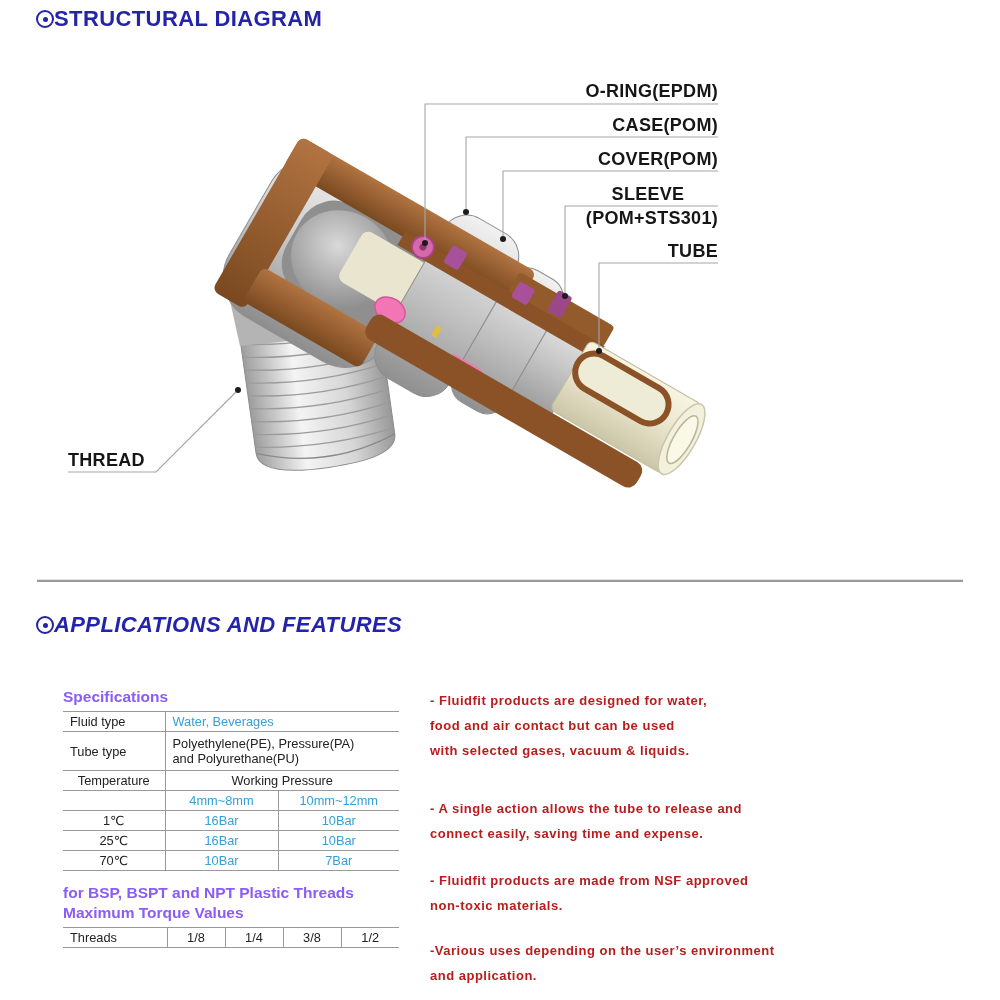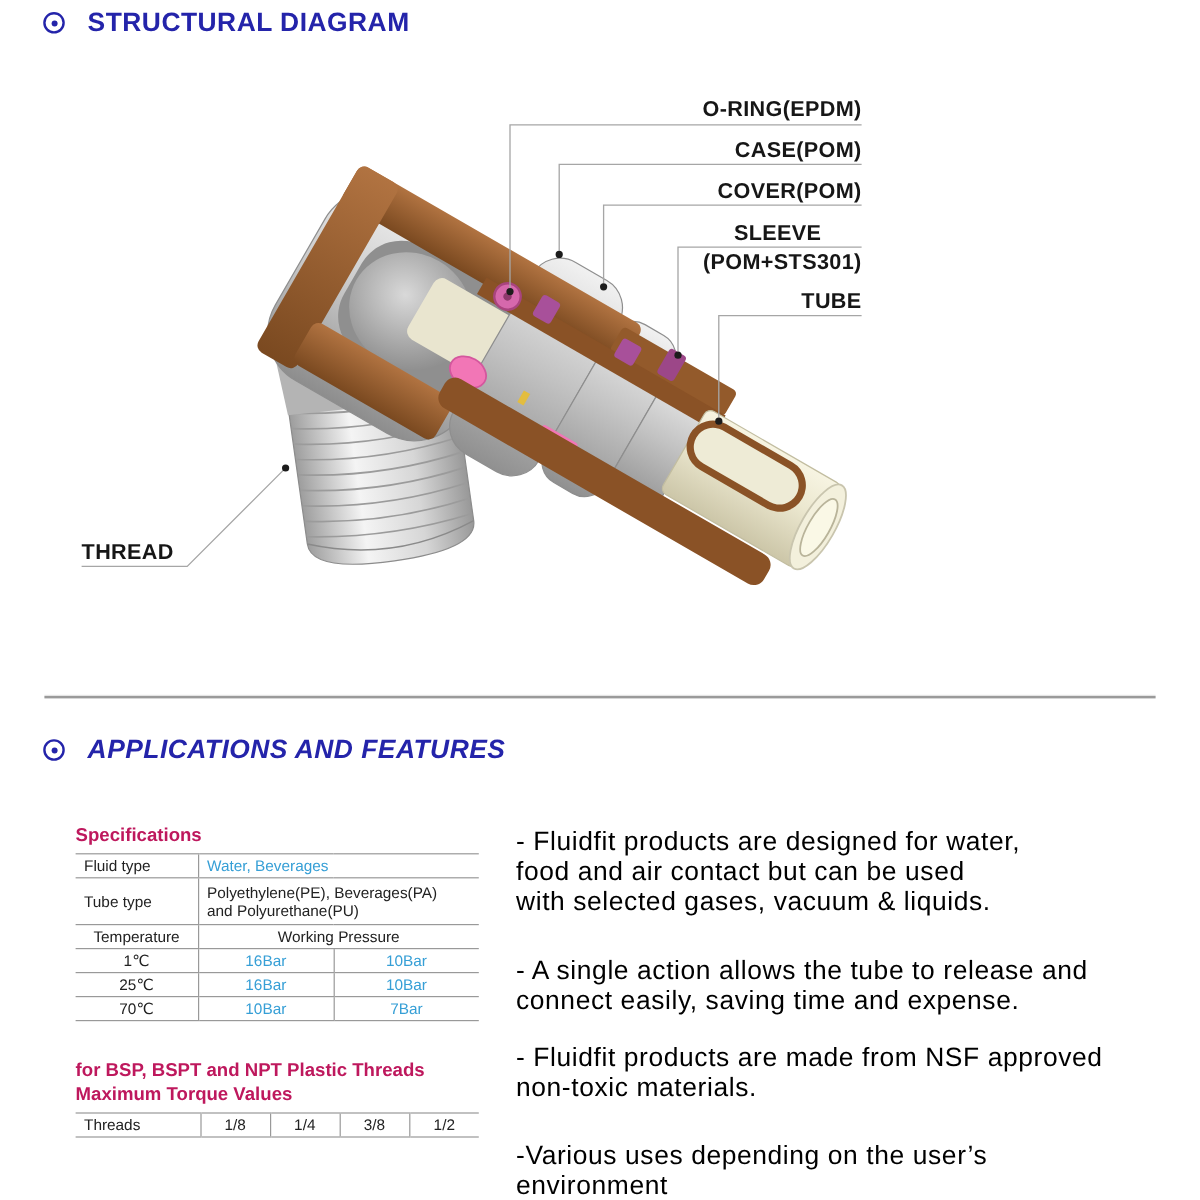--- a/index.html
+++ b/index.html
@@ -3,21 +3,21 @@
 <meta charset="utf-8">
 <style>
   html,body{margin:0;padding:0;}
   body{
     width:1000px;height:1000px;position:relative;background:#ffffff;
     font-family:"Liberation Sans","DejaVu Sans",sans-serif;color:#1a1a1a;
     overflow:hidden;
   }
   
   .sec-title{
-    position:absolute;left:36px;display:flex;align-items:center;gap:19px;
+    position:absolute;left:36px;display:flex;align-items:center;gap:0;
     color:#2424aa;font-weight:bold;font-size:22px;letter-spacing:.4px;white-space:nowrap;
   }
   .sec-title .bullet{
     width:14px;height:14px;border:2.5px solid #2424aa;border-radius:50%;
     display:inline-flex;align-items:center;justify-content:center;flex:0 0 auto;
   }
   .sec-title .bullet::after{content:"";width:5px;height:5px;border-radius:50%;background:#2424aa;}
   #title-structural{top:6px;}
   #title-applications{top:612px;font-style:italic;}
 
@@ -25,21 +25,21 @@
   #diagram{position:absolute;left:0;top:0;width:1000px;height:560px;}
   .dlabel{font-family:"Liberation Sans","DejaVu Sans",sans-serif;font-size:18px;font-weight:bold;fill:#161616;letter-spacing:.3px;}
   .leader{stroke:#a6a6a6;stroke-width:1.1;fill:none;}
   .ldot{fill:#1c1c1c;}
 
   
   #divider{position:absolute;left:37px;top:579px;width:926px;height:0;
     border-top:1px solid #e4e4e4;border-bottom:2px solid #9a9a9a;}
 
   
-  .blue-head{color:#be185d;font-weight:bold;font-size:15.5px;line-height:20px;}
+  .blue-head{color:#8b5cf6;font-weight:bold;font-size:15.5px;line-height:20px;}
   #spec-block{position:absolute;left:63px;top:687px;width:336px;}
   #torque-block{position:absolute;left:63px;top:883px;width:336px;}
   table{border-collapse:collapse;width:336px;margin-top:4px;table-layout:fixed;}
   td{
     border-top:1px solid #999;border-bottom:1px solid #999;
     font-size:12.8px;color:#222;padding:2px 4px;vertical-align:middle;line-height:15px;
   }
   td + td{border-left:1px solid #999;}
   td.lab{text-align:left;padding-left:7px;}
   td.ctr{text-align:center;}
@@ -47,27 +47,27 @@
   td.pre{white-space:pre-line;}
   .spec-c1{width:102px;}
   .spec-c2{width:113px;}
   .spec-c3{width:121px;}
   tr.tall td{height:34px;}
   .tq-c1{width:104px;}
   .tq-c{width:58px;}
 
   
   .feature{
-    position:absolute;left:430px;width:490px;font-size:22px;line-height:25px;
-    letter-spacing:.5px;color:#000000;white-space:pre-line;
+    position:absolute;left:430px;width:490px;font-size:13px;line-height:25px;
+    letter-spacing:.5px;color:#b91c1c;white-space:pre-line;font-weight:bold;
   }
   #feature-0{top:688px;}
   #feature-1{top:796px;}
   #feature-2{top:868px;}
-  #feature-3{top:938px;margin-top:12px;}
+  #feature-3{top:938px;}
 </style>
 </head>
 <body>
 
 <div class="sec-title" id="title-structural">
   <span class="bullet"></span>
   <span>STRUCTURAL DIAGRAM</span>
 </div>
 
 <svg id="diagram" viewBox="0 0 1000 560">
@@ -201,26 +201,31 @@
         <col class="spec-c2">
         <col class="spec-c3">
       </colgroup>
     <tbody>
         <tr>
       <td class="lab">Fluid type</td>
       <td class="lab blue" colspan="2">Water, Beverages</td>
     </tr>
     <tr class="tall">
       <td class="lab">Tube type</td>
-      <td class="lab pre" colspan="2">Polyethylene(PE), Beverages(PA)
+      <td class="lab pre" colspan="2">Polyethylene(PE), Pressure(PA)
 and Polyurethane(PU)</td>
     </tr>
     <tr>
       <td class="ctr">Temperature</td>
       <td class="ctr" colspan="2">Working Pressure</td>
+    </tr>
+    <tr>
+      <td></td>
+      <td class="ctr blue">4mm~8mm</td>
+      <td class="ctr blue">10mm~12mm</td>
     </tr>
     <tr>
       <td class="ctr">1℃</td>
       <td class="ctr blue">16Bar</td>
       <td class="ctr blue">10Bar</td>
     </tr>
     <tr>
       <td class="ctr">25℃</td>
       <td class="ctr blue">16Bar</td>
       <td class="ctr blue">10Bar</td>

